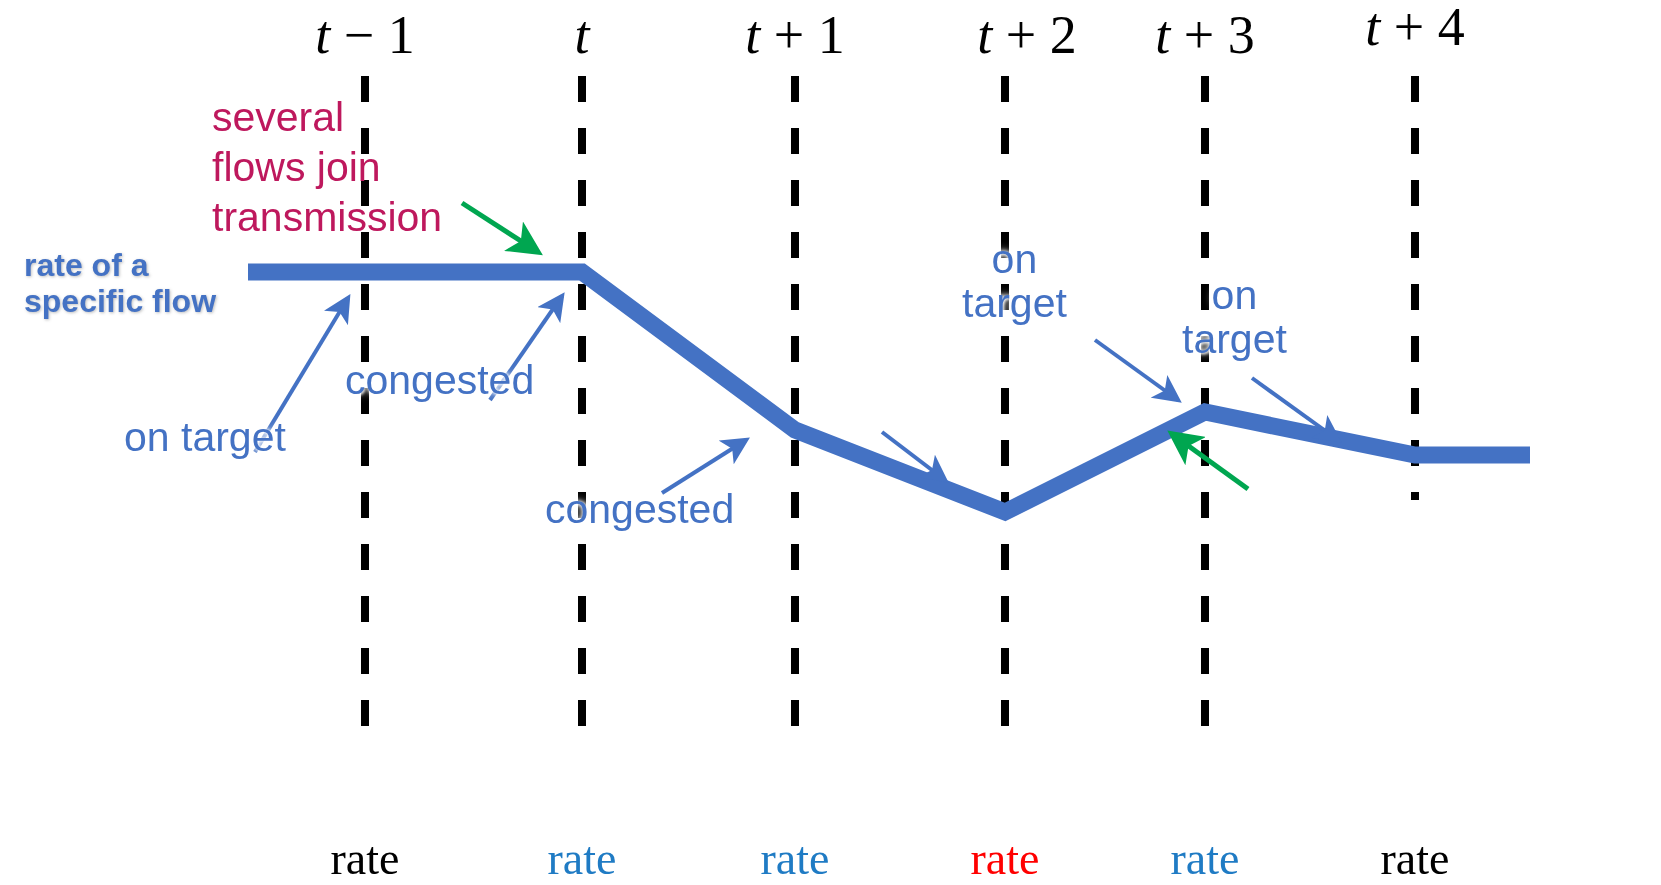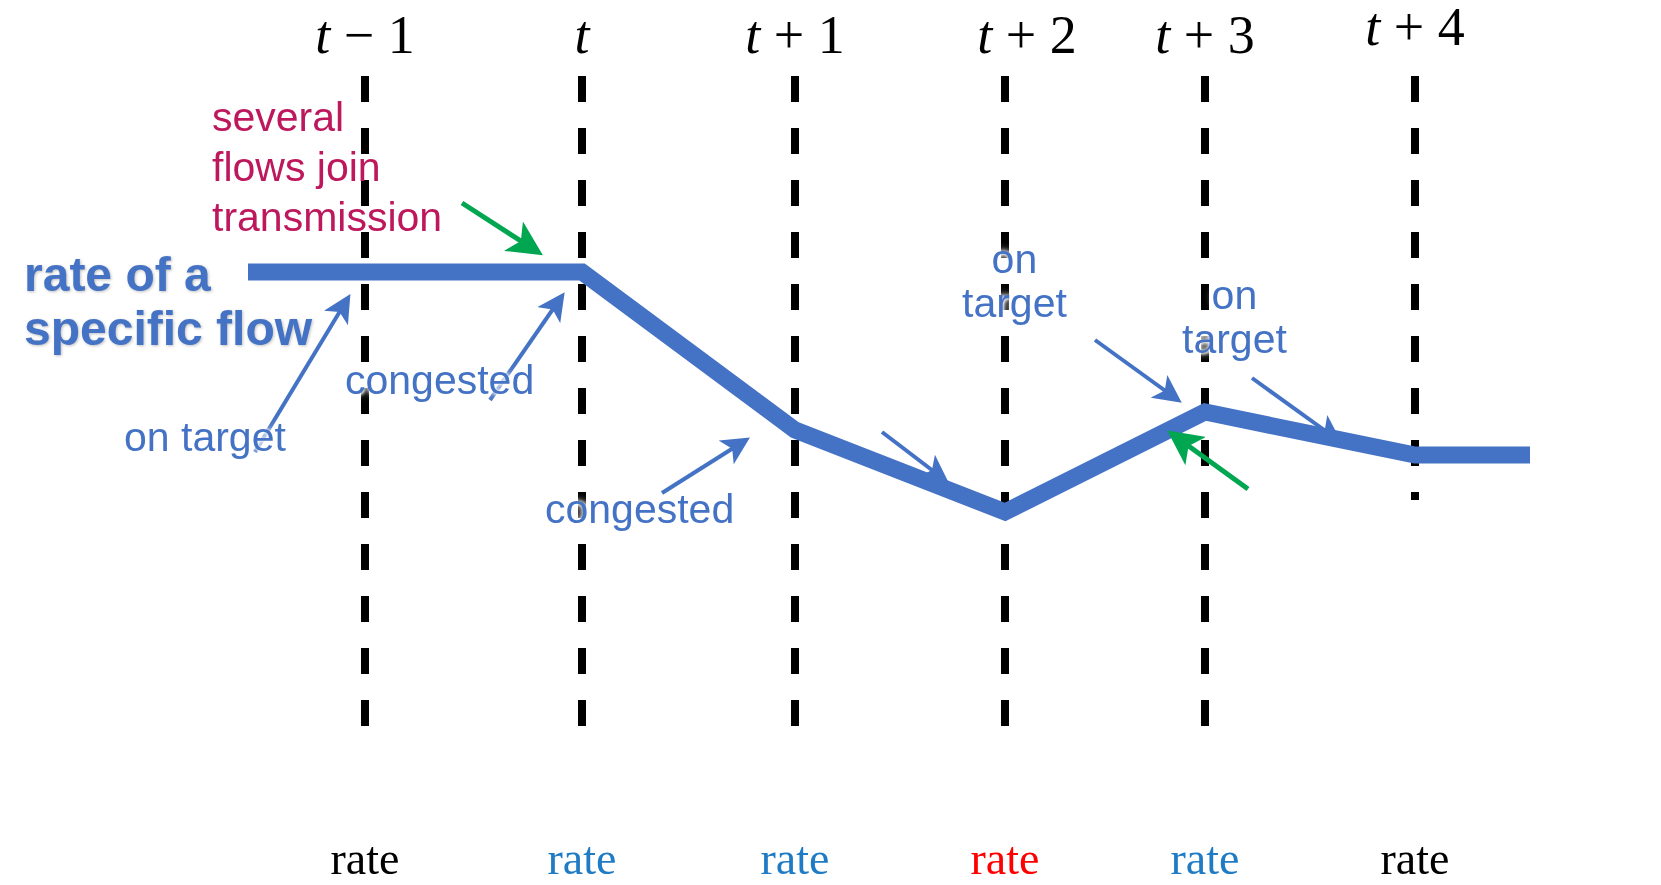--- a/index.html
+++ b/index.html
@@ -26,21 +26,21 @@
     position:absolute;
     color:#4472C4;
     font-size:41px;
     line-height:1.08;
     white-space:pre;
     text-shadow:0 0 4px #ffffff, 0 0 8px #ffffff, 1px 1px 3px rgba(255,255,255,.9);
   }
   .blue-title{
     position:absolute;
     color:#4472C4;
-    font-size:48px;
+    font-size:32px;
     font-weight:bold;
     line-height:1.12;
     white-space:pre;
     text-shadow:1px 1px 3px rgba(180,180,180,.85);
   }
   .green-note{
     position:absolute;
     color:#be185d;
     font-size:41px;
     line-height:1.22;

